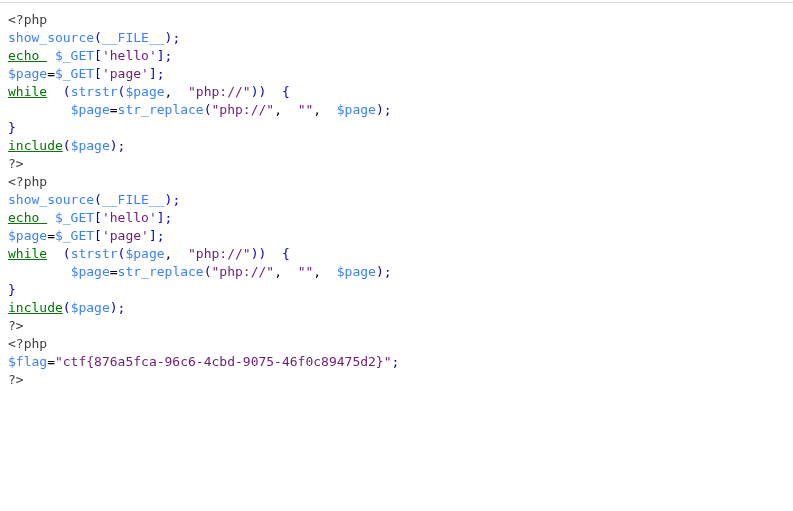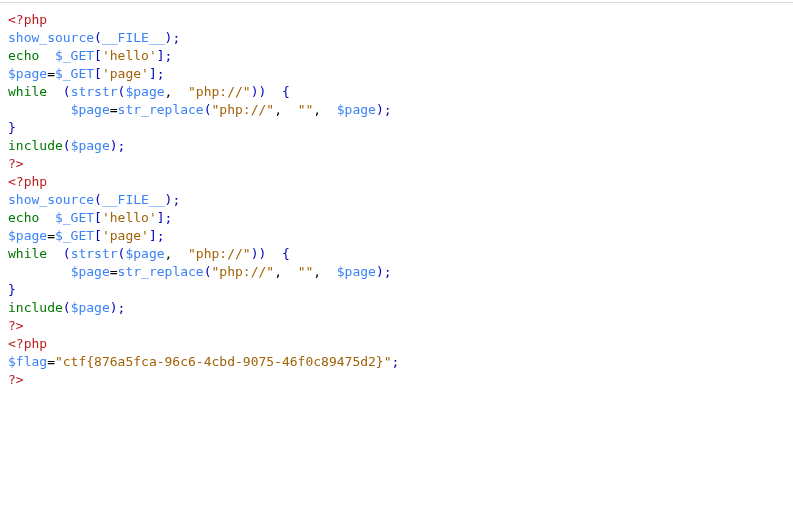--- a/index.html
+++ b/index.html
@@ -37,23 +37,23 @@
   }
 
   .code-line {
     display: block;
     height: 18px;
     padding-left: 8px;
     white-space: pre;
   }
 
   
-  .tok-tag      { color: #b91c1c; }  
-  .tok-keyword  { color: #007700; }  
-  .tok-string   { color: #a16207; }  
+  .tok-tag      { color: #404040; }  
+  .tok-keyword  { color: #007700; text-decoration: underline; }  
+  .tok-string   { color: #701a75; }  
   .tok-default  { color: #3b82f6; }  
   .tok-punct    { color: #0000BB; }  
   .tok-plain    { color: #000000; }  
 </style>
 </head>
 <body>
 
 <div class="top-rule"></div>
 
 <div class="source-listing" id="listing"><span class="code-line"><span class="tok-tag">&lt;?php</span></span><span class="code-line"><span class="tok-default">show_source</span><span class="tok-punct">(</span><span class="tok-default">__FILE__</span><span class="tok-punct">)</span><span class="tok-punct">;</span></span><span class="code-line"><span class="tok-keyword">echo </span><span class="tok-plain"> </span><span class="tok-default">$_GET</span><span class="tok-punct">[</span><span class="tok-string">'hello'</span><span class="tok-punct">]</span><span class="tok-punct">;</span></span><span class="code-line"><span class="tok-default">$page</span><span class="tok-plain">=</span><span class="tok-default">$_GET</span><span class="tok-punct">[</span><span class="tok-string">'page'</span><span class="tok-punct">]</span><span class="tok-punct">;</span></span><span class="code-line"><span class="tok-keyword">while</span><span class="tok-plain"> </span><span class="tok-punct"> (</span><span class="tok-default">strstr</span><span class="tok-punct">(</span><span class="tok-default">$page</span><span class="tok-plain">,</span><span class="tok-plain">  </span><span class="tok-string">"php://"</span><span class="tok-punct">))</span><span class="tok-plain">  </span><span class="tok-punct">{</span></span><span class="code-line"><span>        </span><span class="tok-default">$page</span><span class="tok-plain">=</span><span class="tok-default">str_replace</span><span class="tok-punct">(</span><span class="tok-string">"php://"</span><span class="tok-plain">,</span><span class="tok-plain">  </span><span class="tok-string">""</span><span class="tok-plain">,</span><span class="tok-plain">  </span><span class="tok-default">$page</span><span class="tok-punct">)</span><span class="tok-punct">;</span></span><span class="code-line"><span class="tok-punct">}</span></span><span class="code-line"><span class="tok-keyword">include</span><span class="tok-punct">(</span><span class="tok-default">$page</span><span class="tok-punct">)</span><span class="tok-punct">;</span></span><span class="code-line"><span class="tok-tag">?&gt;</span></span><span class="code-line"><span class="tok-tag">&lt;?php</span></span><span class="code-line"><span class="tok-default">show_source</span><span class="tok-punct">(</span><span class="tok-default">__FILE__</span><span class="tok-punct">)</span><span class="tok-punct">;</span></span><span class="code-line"><span class="tok-keyword">echo </span><span class="tok-plain"> </span><span class="tok-default">$_GET</span><span class="tok-punct">[</span><span class="tok-string">'hello'</span><span class="tok-punct">]</span><span class="tok-punct">;</span></span><span class="code-line"><span class="tok-default">$page</span><span class="tok-plain">=</span><span class="tok-default">$_GET</span><span class="tok-punct">[</span><span class="tok-string">'page'</span><span class="tok-punct">]</span><span class="tok-punct">;</span></span><span class="code-line"><span class="tok-keyword">while</span><span class="tok-plain"> </span><span class="tok-punct"> (</span><span class="tok-default">strstr</span><span class="tok-punct">(</span><span class="tok-default">$page</span><span class="tok-plain">,</span><span class="tok-plain">  </span><span class="tok-string">"php://"</span><span class="tok-punct">))</span><span class="tok-plain">  </span><span class="tok-punct">{</span></span><span class="code-line"><span>        </span><span class="tok-default">$page</span><span class="tok-plain">=</span><span class="tok-default">str_replace</span><span class="tok-punct">(</span><span class="tok-string">"php://"</span><span class="tok-plain">,</span><span class="tok-plain">  </span><span class="tok-string">""</span><span class="tok-plain">,</span><span class="tok-plain">  </span><span class="tok-default">$page</span><span class="tok-punct">)</span><span class="tok-punct">;</span></span><span class="code-line"><span class="tok-punct">}</span></span><span class="code-line"><span class="tok-keyword">include</span><span class="tok-punct">(</span><span class="tok-default">$page</span><span class="tok-punct">)</span><span class="tok-punct">;</span></span><span class="code-line"><span class="tok-tag">?&gt;</span></span><span class="code-line"><span class="tok-tag">&lt;?php</span></span><span class="code-line"><span class="tok-default">$flag</span><span class="tok-plain">=</span><span class="tok-string">"ctf{876a5fca-96c6-4cbd-9075-46f0c89475d2}"</span><span class="tok-punct">;</span></span><span class="code-line"><span class="tok-tag">?&gt;</span></span></div>

